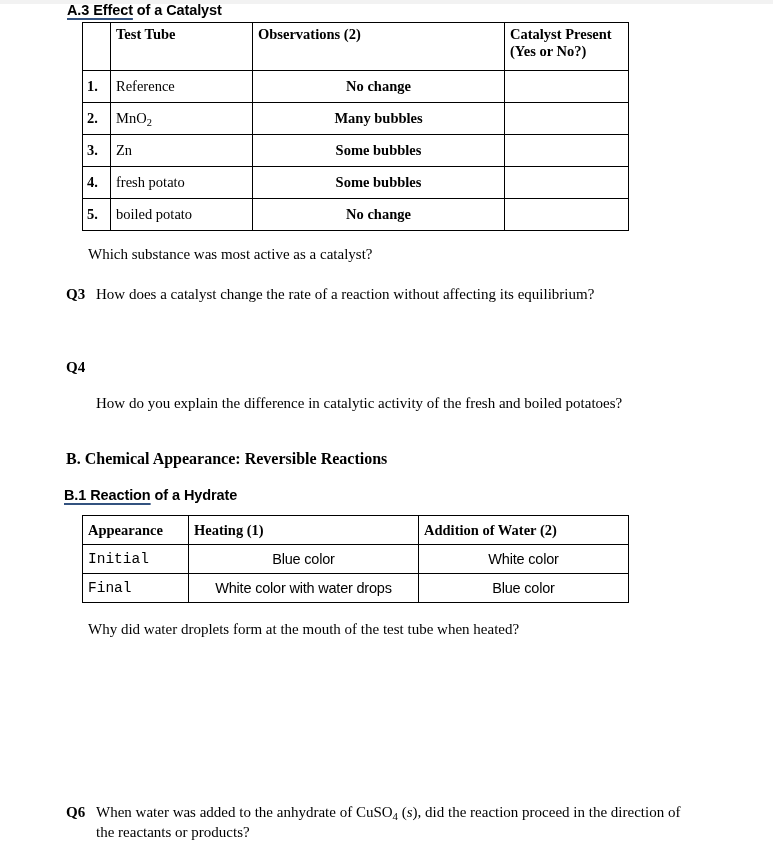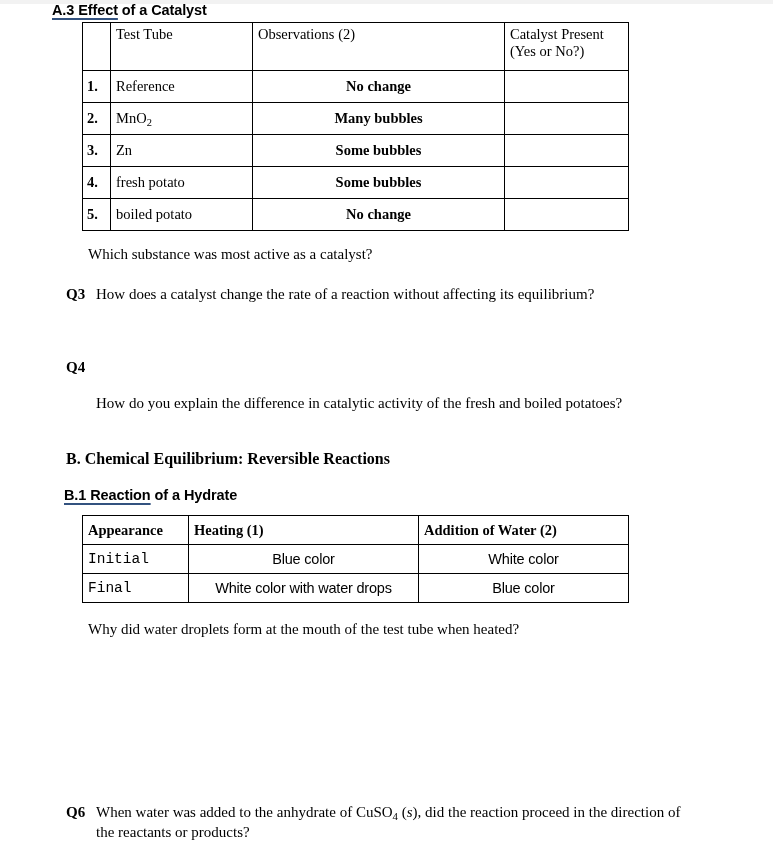--- a/index.html
+++ b/index.html
@@ -61,21 +61,21 @@
   table.grid td {
     border: 1.3px solid #000000;
     padding: 0 5px;
     vertical-align: middle;
   }
 
   
   #tableA3 { left: 82px; top: 22px; width: 546px; }
   #tableA3 td { font-size: 14.5px; }
   #tableA3 .hdr {
-    font-weight: normal;
+    font-weight: bold;
     vertical-align: top;
     padding-top: 3px;
     line-height: 1.18;
     text-align: left;
   }
   #tableA3 .num {
     font-weight: bold;
     text-align: left;
     padding-left: 4px;
     padding-right: 2px;
@@ -142,21 +142,21 @@
     margin: 0 0.5px;
   }
 </style>
 </head>
 <body>
 
 <div class="top-strip"></div>
 
 <div class="page">
 
-  <div class="sub-heading" style="left:52px; top:2px;">
+  <div class="sub-heading" style="left:67px; top:2px;">
     <span class="ul">A.3  Effect</span><span> of a Catalyst</span>
   </div>
 
   <table class="grid" id="tableA3">
     <colgroup>
       <col style="width:28px">
       <col style="width:142px">
       <col style="width:252px">
       <col style="width:124px">
     </colgroup>
@@ -213,21 +213,21 @@
   <div class="qblock" style="left:66px; top:285px; width:645px;">
     <span class="qlabel">Q3</span>
     <span class="qtext">How does a catalyst change the rate of a reaction without affecting its equilibrium?</span>
   </div>
 
   <div class="qblock justify" style="left:66px; top:358px; width:630px;">
     <span class="qlabel">Q4</span>
     <span class="qtext">How do you explain the difference in catalytic activity of the fresh and boiled potatoes?</span>
   </div>
 
-  <div class="section-heading" style="left:66px; top:450px;">B.  Chemical Equilibrium: Reversible Reactions</div>
+  <div class="section-heading" style="left:66px; top:450px;">B.  Chemical Appearance: Reversible Reactions</div>
 
   <div class="sub-heading" style="left:64px; top:487px;">
     <span class="ul">B.1  Reaction</span><span> of a Hydrate</span>
   </div>
 
   <table class="grid" id="tableB1">
     <colgroup>
       <col style="width:106px">
       <col style="width:230px">
       <col style="width:210px">

